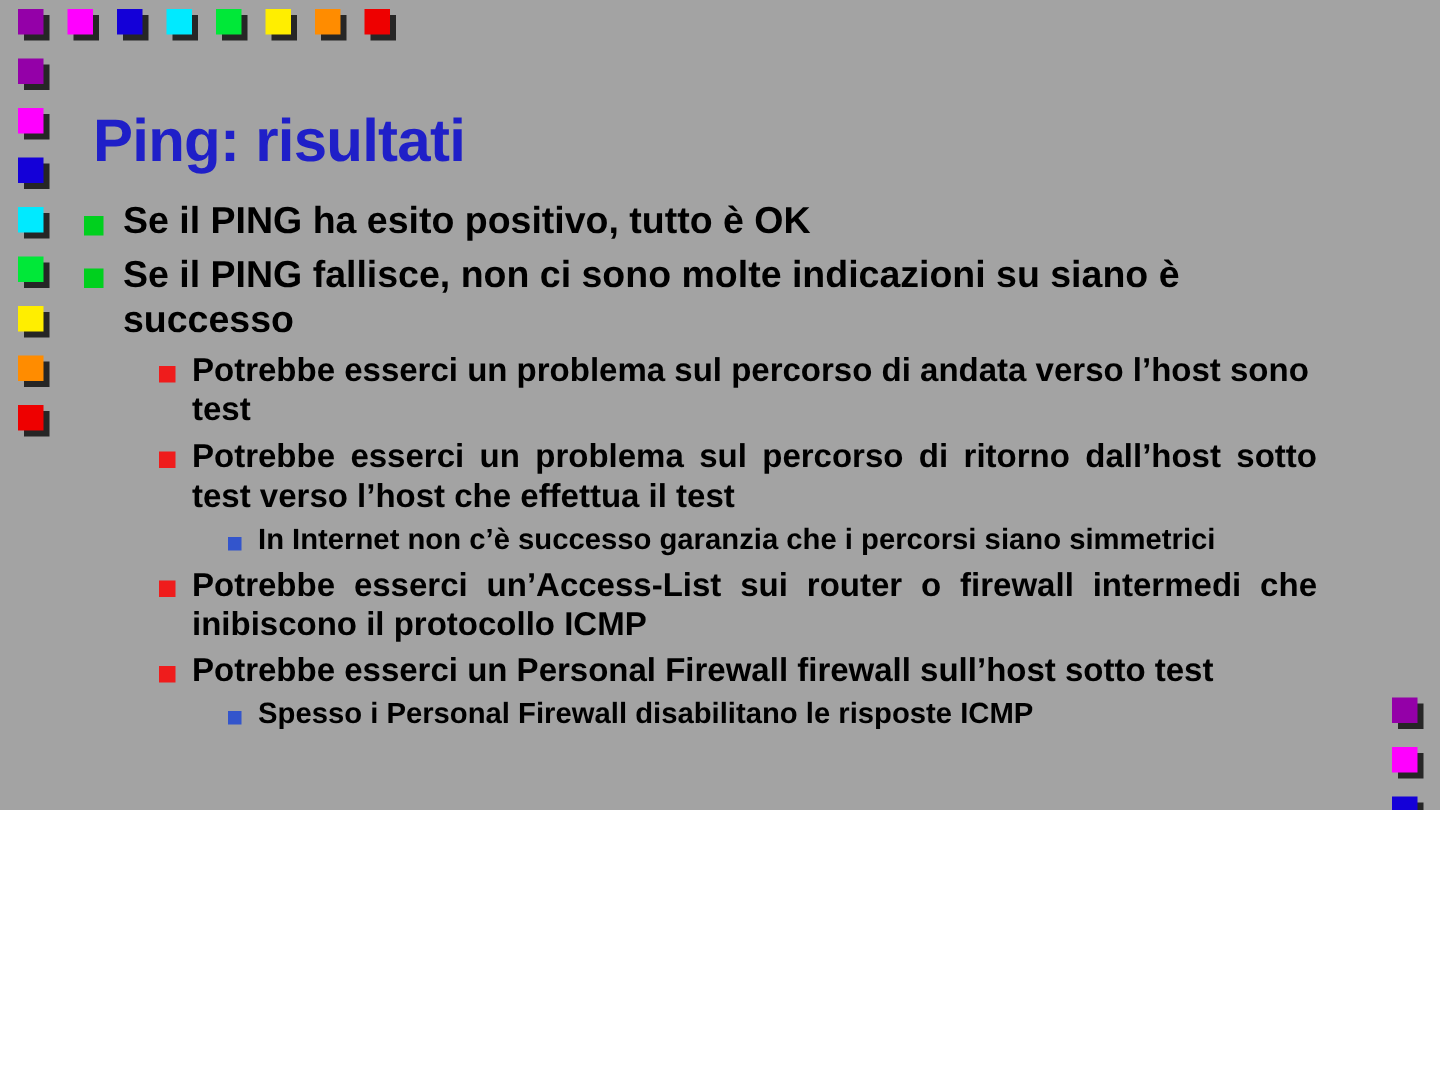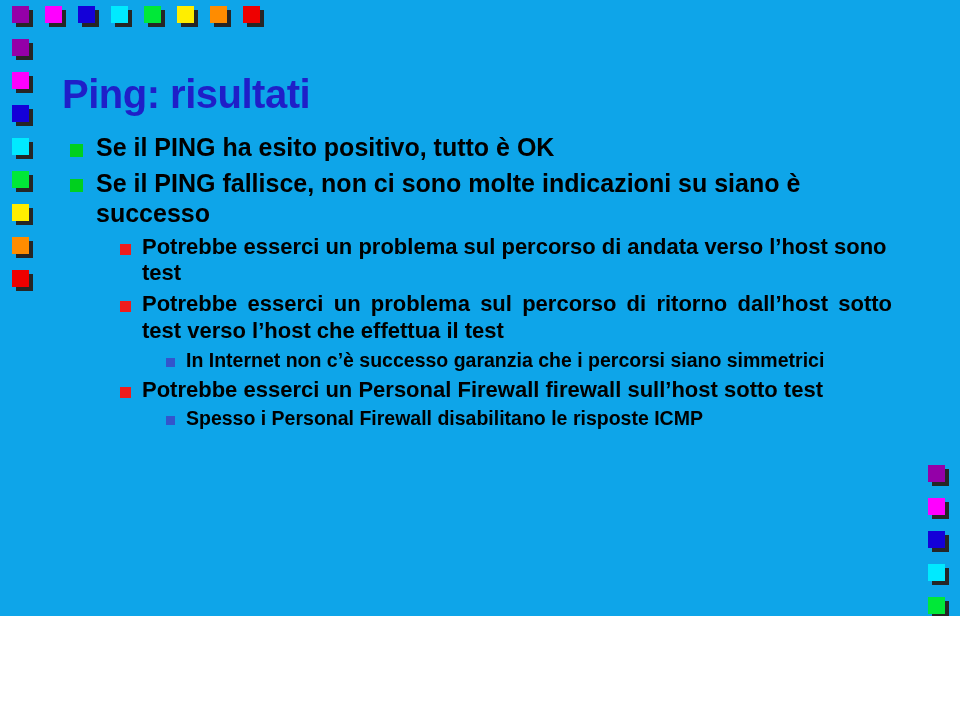--- a/index.html
+++ b/index.html
@@ -6,22 +6,22 @@
     margin: 0;
     padding: 0;
     background: #ffffff;
   }
   body {
     font-family: "Liberation Sans", sans-serif;
   }
   #slide {
     position: relative;
     width: 960px;
-    height: 616px;
-    background: #0ea5e9;
+    height: 540px;
+    background: #a3a3a3;
     overflow: hidden;
   }
 
   
   .sq {
     position: absolute;
     width: 17px;
     height: 17px;
   }
   .sq .shadow {
@@ -48,21 +48,21 @@
     font-size: 40px;
     font-weight: bold;
     color: #1f1fc8;
     letter-spacing: -0.5px;
     white-space: nowrap;
   }
 
   
   #body {
     position: absolute;
-    left: 62px;
+    left: 48px;
     top: 132px;
     width: 830px;
   }
   .bullet {
     position: relative;
     color: #000000;
     font-weight: bold;
     margin-bottom: 2px;
   }
   .bullet .marker {
@@ -286,20 +286,24 @@
       <div class="bullet lvl2 justify">
         <span class="marker" style="background: rgb(239, 28, 28);"></span>
         <span class="txt">Potrebbe esserci un problema sul percorso di ritorno dall’host sotto test verso l’host che effettua il test</span>
       </div>
       <div class="bullet lvl3">
         <span class="marker" style="background: rgb(51, 85, 204);"></span>
         <span class="txt">In Internet non c’è successo garanzia che i percorsi siano simmetrici</span>
       </div>
       <div class="bullet lvl2 justify">
         <span class="marker" style="background: rgb(239, 28, 28);"></span>
+        <span class="txt">Potrebbe esserci un’Access-List sui router o firewall intermedi che inibiscono il protocollo ICMP</span>
+      </div>
+      <div class="bullet lvl2 justify">
+        <span class="marker" style="background: rgb(239, 28, 28);"></span>
         <span class="txt">Potrebbe esserci un Personal Firewall firewall sull’host sotto test</span>
       </div>
       <div class="bullet lvl3">
         <span class="marker" style="background: rgb(51, 85, 204);"></span>
         <span class="txt">Spesso i Personal Firewall disabilitano le risposte ICMP</span>
       </div>
     </div>
 
   <div id="page-number">5</div>
 

